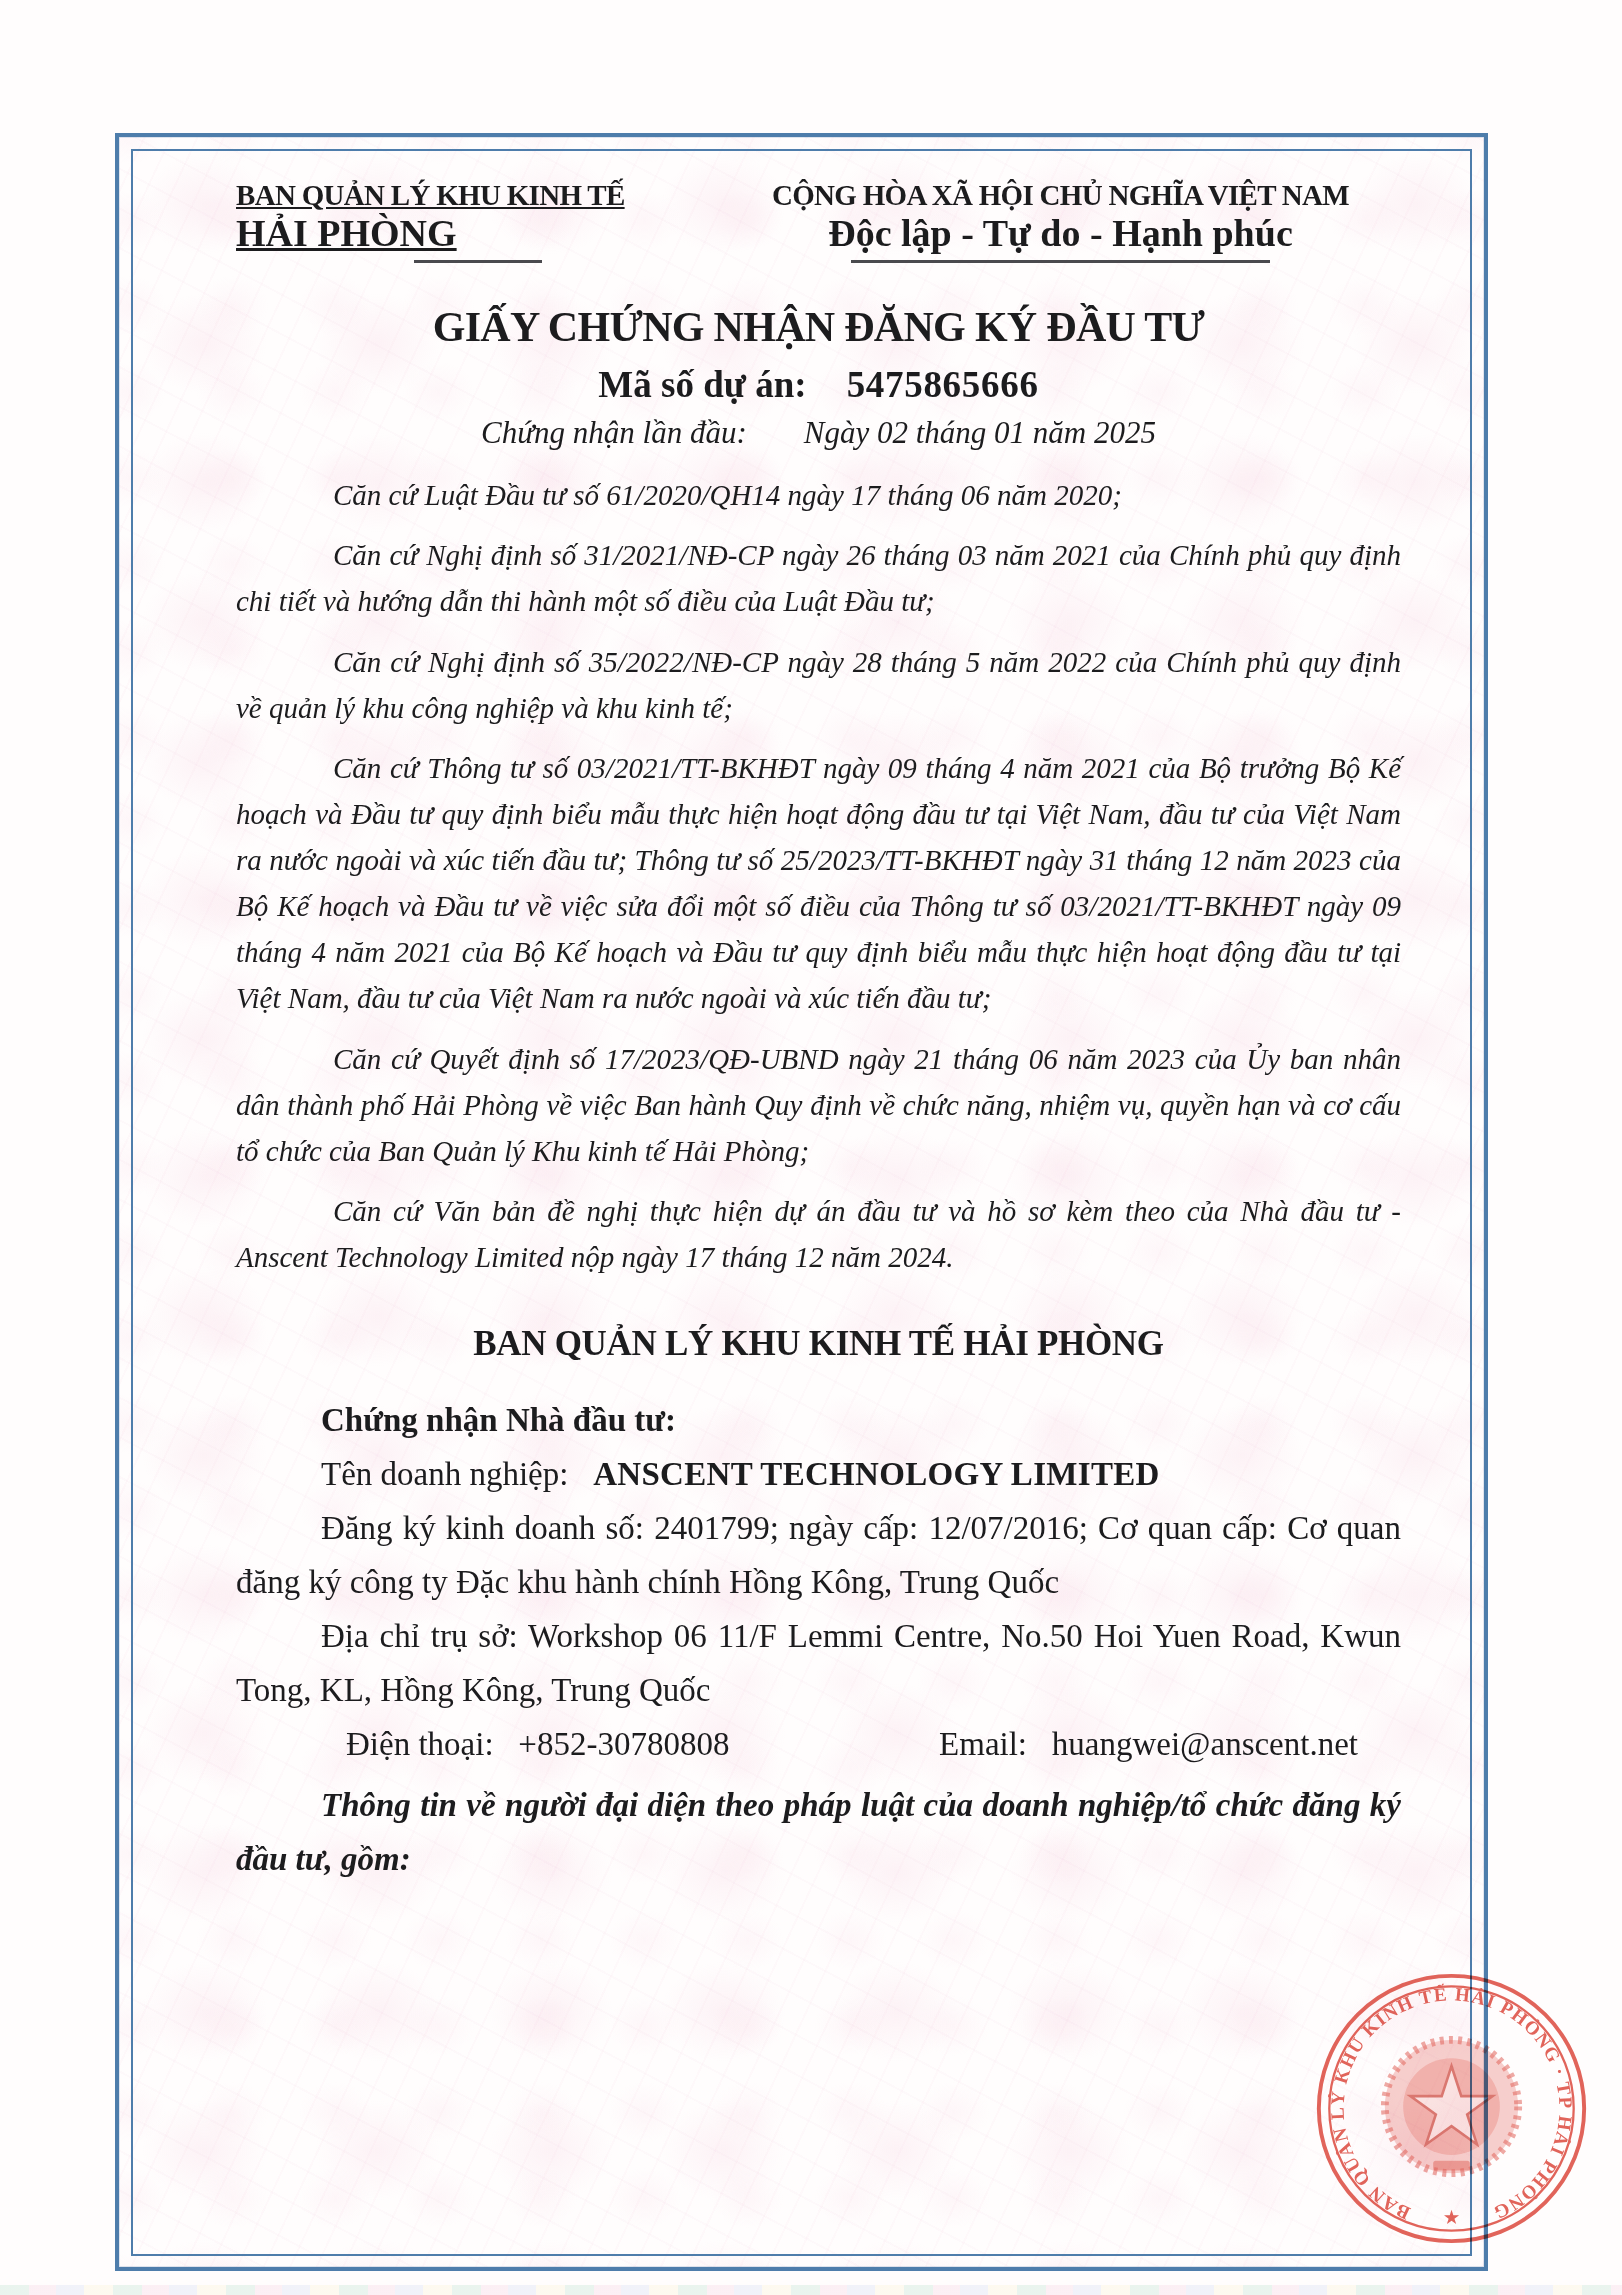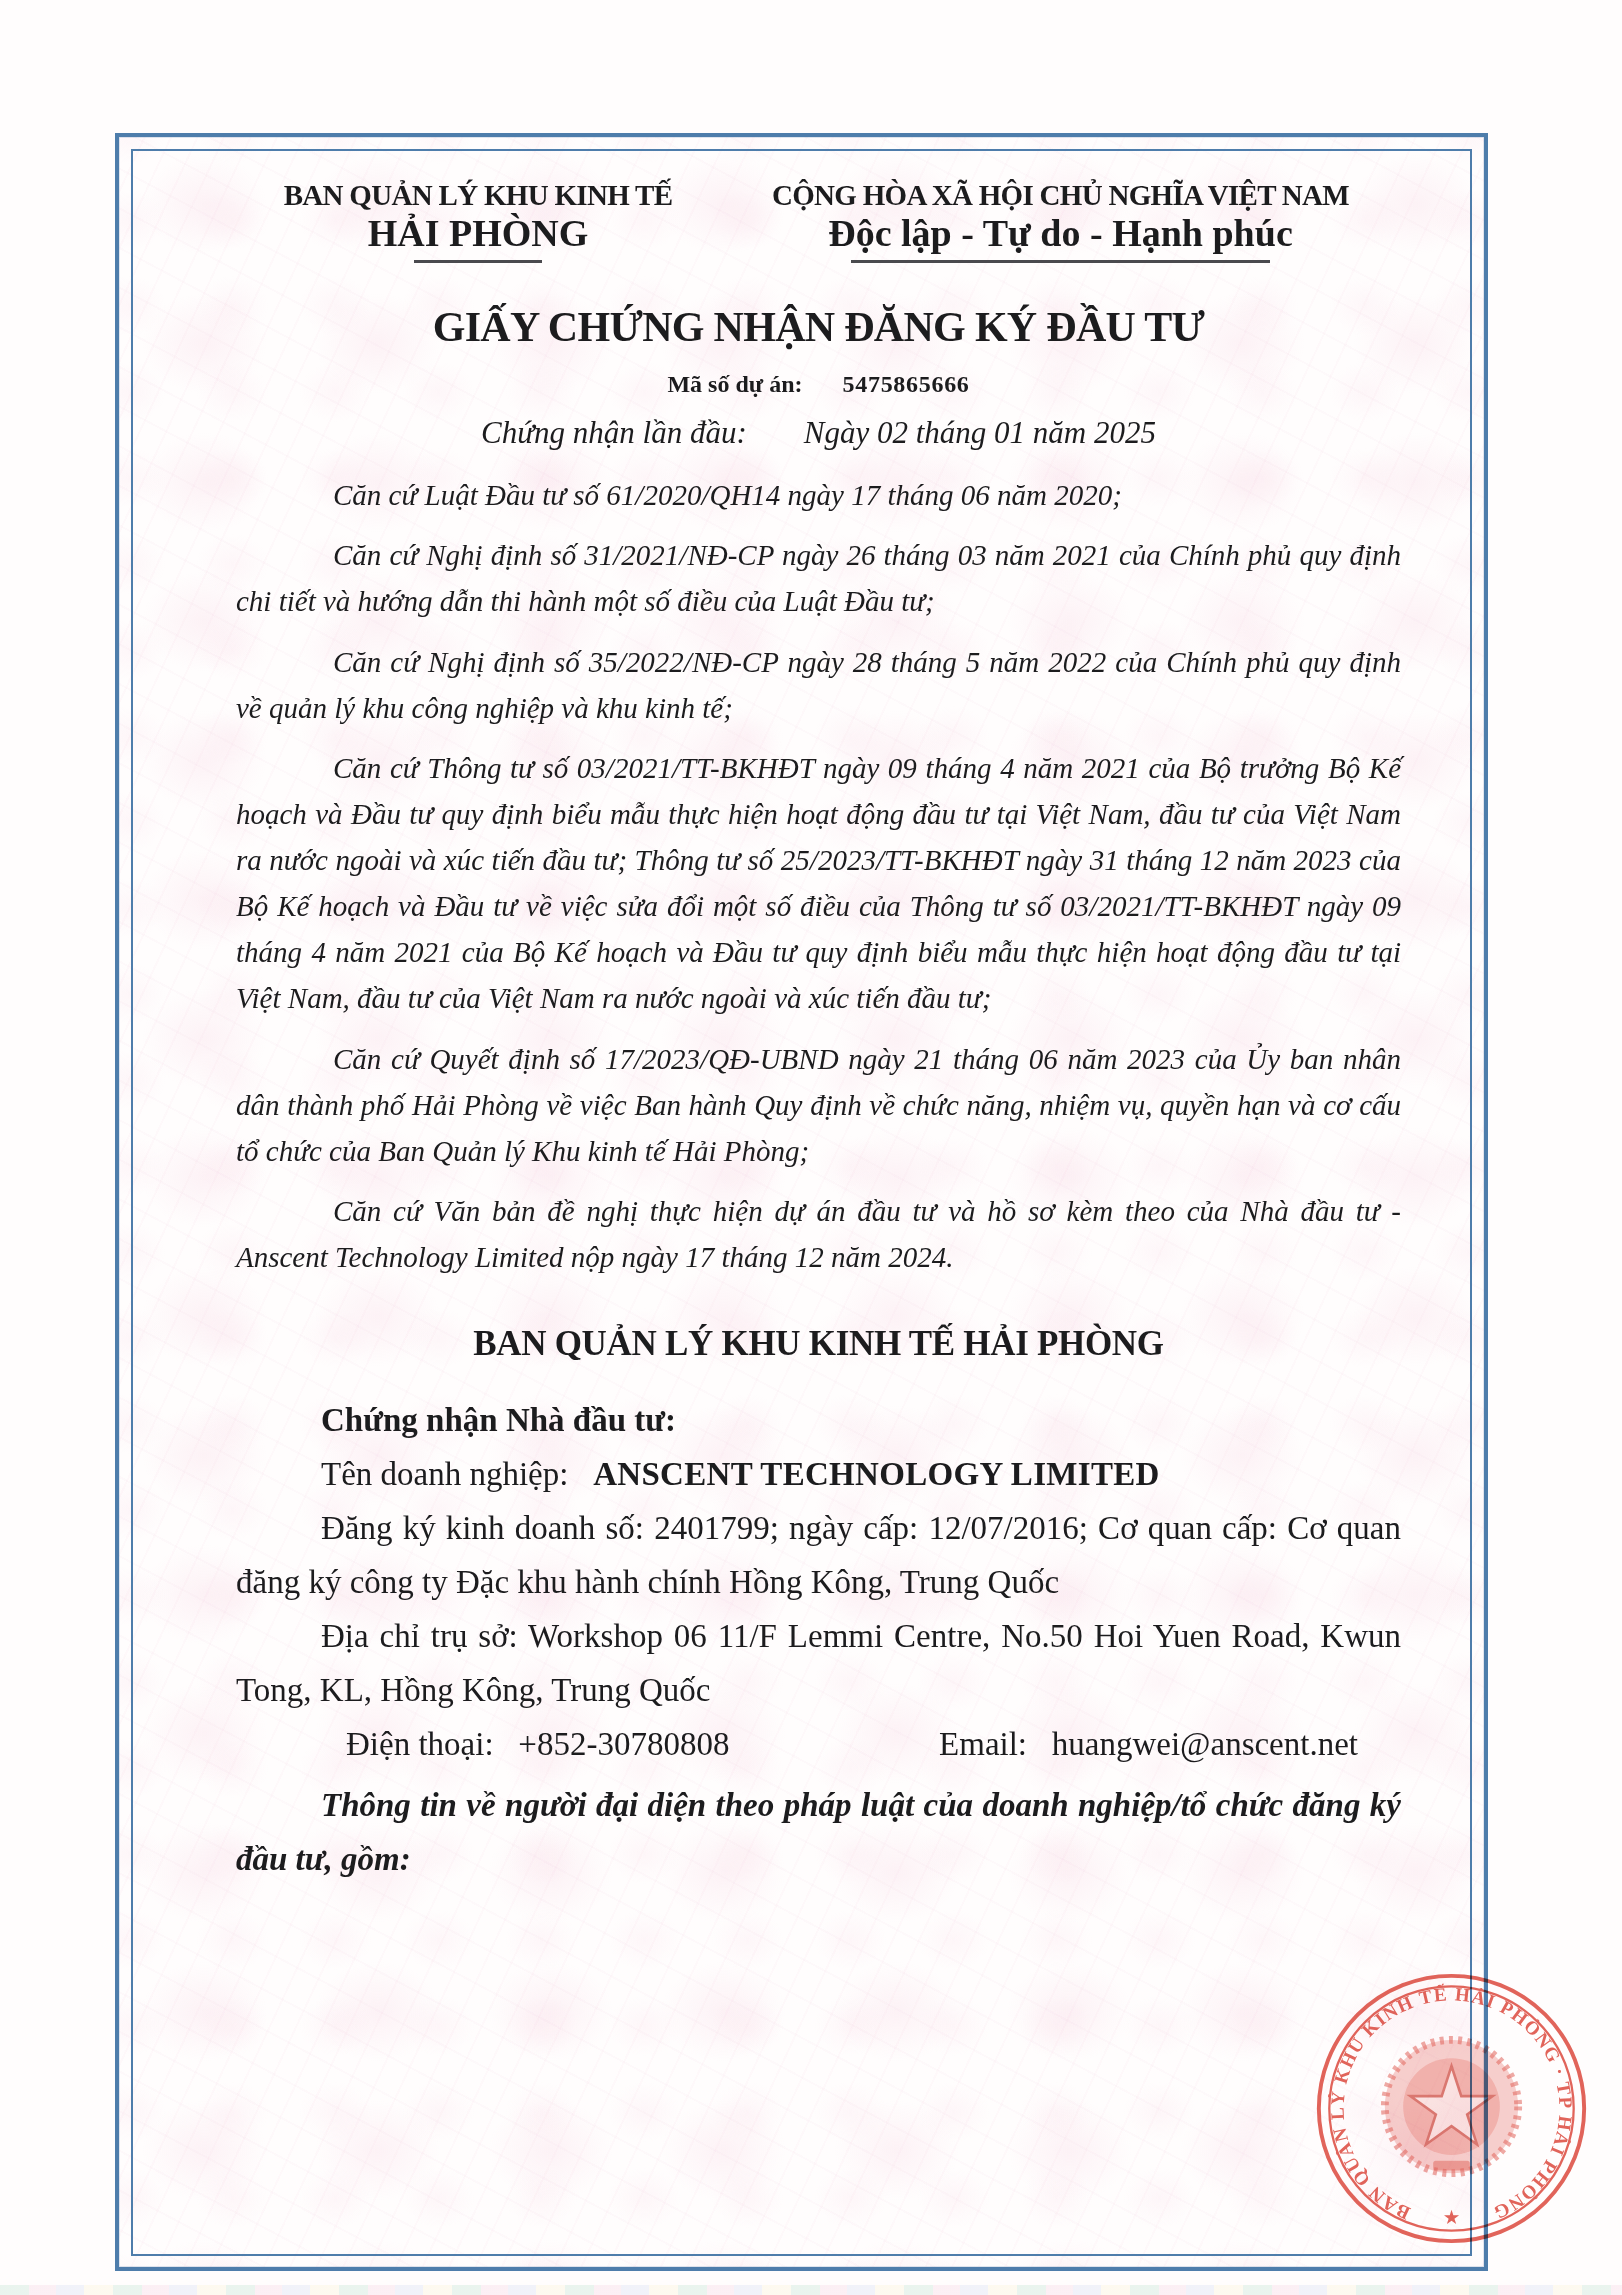--- a/index.html
+++ b/index.html
@@ -42,30 +42,30 @@
     position:absolute;left:0;bottom:0;width:100%;height:10.5px;opacity:.45;
     background:repeating-linear-gradient(90deg,
       rgba(176,220,199,.6) 0 29px, rgba(243,204,222,.6) 29px 56px,
       rgba(203,213,240,.6) 56px 84px, rgba(249,240,205,.6) 84px 113px);
   }
 
   .content{position:absolute;left:236px;top:177px;width:1165px;}
 
   
   .nat-header{display:flex;width:100%;}
-  .nh-left{width:484px;text-align:center;}
+  .nh-left{width:484px;text-decoration:underline;}
   .nh-right{width:681px;text-align:center;}
   .nh-line1{font-weight:bold;font-size:29px;line-height:37px;letter-spacing:-0.7px;white-space:nowrap;}
   .nh-line2{font-weight:bold;font-size:38px;line-height:39px;white-space:nowrap;}
   .nh-rule{height:3.9px;background:#4a4a4e;margin:6.5px auto 0 auto;}
   .nh-rule.left{width:128px;}
   .nh-rule.right{width:419px;}
 
   .doc-title{margin-top:38px;text-align:center;font-weight:bold;font-size:42px;line-height:52px;letter-spacing:-0.7px;}
-  .code-line{margin-top:9.2px;display:flex;justify-content:center;align-items:flex-end;gap:40px;font-size:24px;line-height:43px;}
+  .code-line{margin-top:9.2px;display:flex;justify-content:center;align-items:flex-end;gap:40px;font-size:37px;line-height:43px;}
   .code-label{font-weight:bold;}
   .code-value{font-weight:bold;letter-spacing:0.7px;}
   .first-cert{margin-top:7.9px;display:flex;justify-content:center;align-items:baseline;gap:57px;font-style:italic;font-size:31px;line-height:39px;}
 
   .recitals{margin-top:19.6px;}
   .recital{
     font-style:italic;font-size:29px;line-height:46px;
     text-align:justify;text-indent:97px;margin:0 0 14.4px 0;
   }
 

